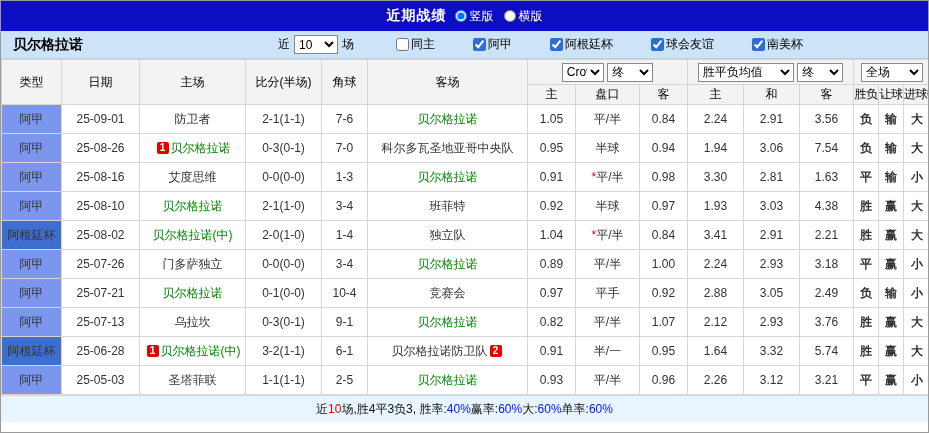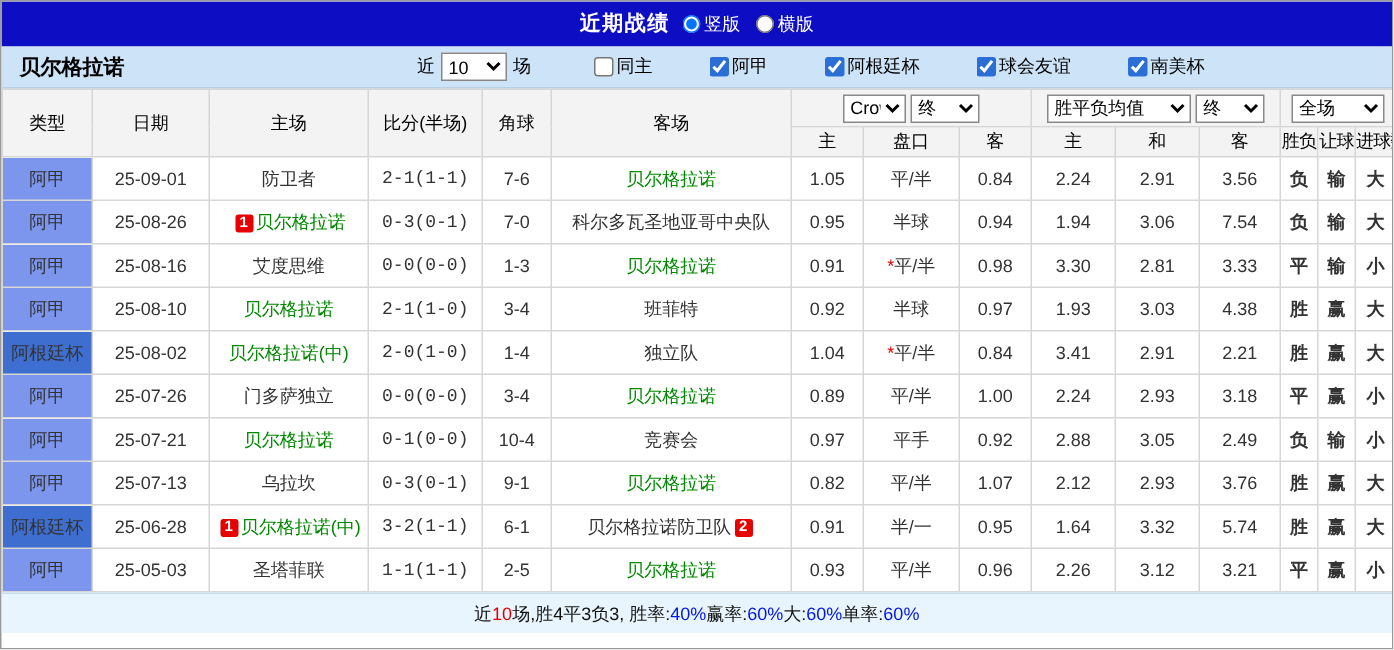--- a/index.html
+++ b/index.html
@@ -62,21 +62,21 @@
     white-space:nowrap;
   }
   .results thead th { background:#f3f3f3; font-weight:normal; color:#000; }
   .results thead tr.grp th { height:25px; }
   .results thead tr.sub th { height:20px; }
   .th-narrow { font-size:10px; letter-spacing:-0.5px; }
   .results tbody td { height:29px; color:#333; background:#fff; }
   td.league { color:#fff; }
   .lg-pri { background:var(--league-primary-bg,#7b96ec) !important; }
   .lg-cup { background:var(--league-cup-bg,#3e6fd0) !important; }
-  td.score { color:var(--score-red,#e60000);font-family:Liberation Mono, monospace; }
+  td.score { color:var(--score-red,#e60000); }
   .t-red { color:var(--win-red,#e60000); }
   .t-blue { color:var(--draw-blue,#0017e6); }
   .t-green { color:var(--lose-green,#008800); }
   .t-black { color:#111; }
   .bold { font-weight:bold; }
   .badge {
     display:inline-block; min-width:12px; height:12px; line-height:12px;
     background:#e60000; color:#fff; font-size:10px; font-weight:bold;
     border-radius:2px; margin:0 2px; padding:0 1px; vertical-align:1px;
   }
@@ -241,21 +241,21 @@
           <td>25-08-16</td>
           <td class="team"><span>艾度思维</span></td>
           <td class="score">0-0(0-0)</td>
           <td>1-3</td>
           <td class="team"><span class="t-green">贝尔格拉诺</span></td>
           <td>0.91</td>
           <td><span class="t-red">*</span>平/半</td>
           <td>0.98</td>
           <td>3.30</td>
           <td>2.81</td>
-          <td>3.33</td>
+          <td>1.63</td>
           <td class="bold t-blue">平</td>
           <td class="bold t-green">输</td>
           <td class="bold t-green">小</td>
         </tr>
         <tr>
           <td class="league lg-pri">阿甲</td>
           <td>25-08-10</td>
           <td class="team"><span class="t-green">贝尔格拉诺</span></td>
           <td class="score">2-1(1-0)</td>
           <td>3-4</td>

